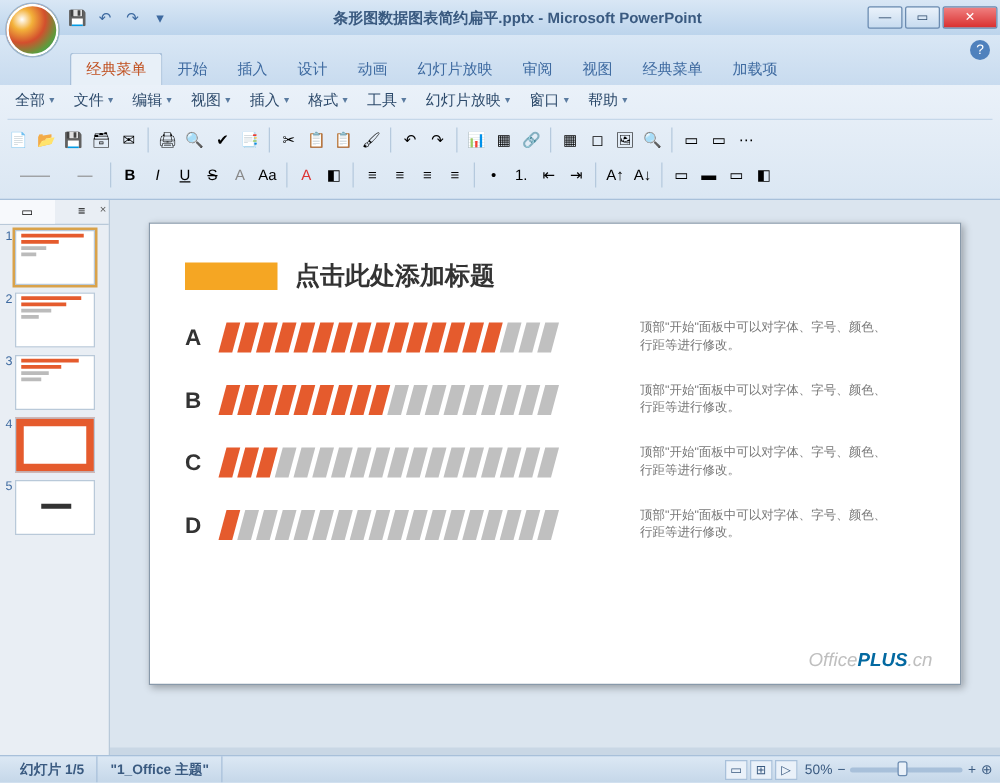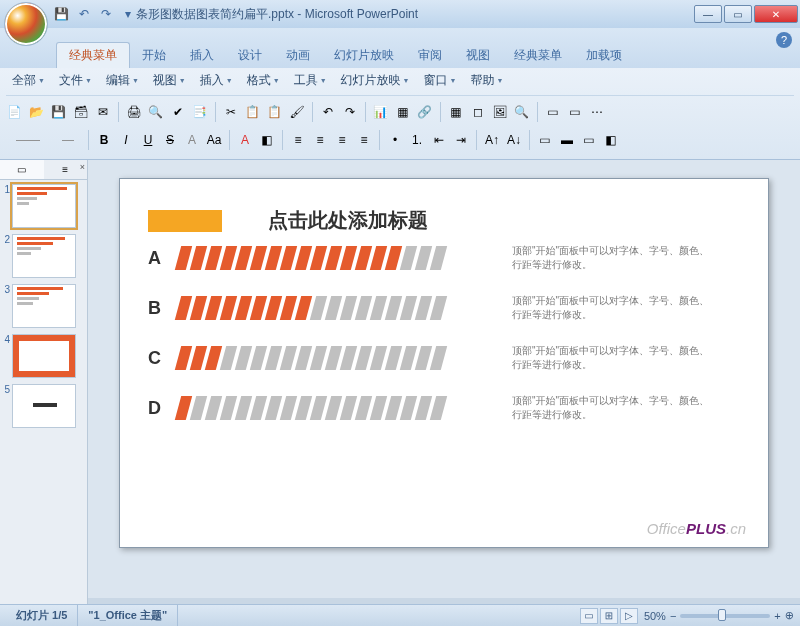--- a/index.html
+++ b/index.html
@@ -3,21 +3,21 @@
 <meta charset="utf-8">
 <style>
 * { margin: 0; padding: 0; box-sizing: border-box; font-family: "Microsoft YaHei", "SimSun", sans-serif; }
 body { width: 800px; height: 626px; background: #cfe2f3; overflow: hidden; display: flex; flex-direction: column; }
 
 
 .titlebar { height: 28px; background: linear-gradient(#d9e7f5, #bcd4ec); display: flex; align-items: center; position: relative; }
 .office-btn { width: 44px; height: 44px; border-radius: 50%; background: radial-gradient(circle at 30% 30%, #fff, #f3b13a 20%, #d34f2d 45%, #5a9e3d 70%, #2e6cb5); position: absolute; left: 4px; top: 2px; z-index: 30; border: 1px solid #9bb4cf; box-shadow: inset 0 0 0 2px #fff; }
 .qat { margin-left: 54px; display: flex; gap: 6px; align-items: center; }
 .qat .ico { width: 16px; height: 16px; display: flex; align-items: center; justify-content: center; font-size: 12px; color: #3e6aa0; }
-.title-text { flex: 1; text-align: left; font-size: 12px; color: #3a5a80; }
+.title-text { flex: 1; text-align: center; font-size: 12px; color: #3a5a80; font-weight: bold; }
 .winbtns { display: flex; margin-right: 2px; }
 .winbtn { width: 28px; height: 18px; margin-left: 2px; border: 1px solid #6b8bb0; border-radius: 2px; display: flex; align-items: center; justify-content: center; font-size: 10px; background: linear-gradient(#eaf2fb, #c7dbef); color: #2d4a6b; }
 .winbtn.close { background: linear-gradient(#f08080,#d93030); color: #fff; width: 44px; }
 
 
 .tabs { height: 40px; background: linear-gradient(#d9e7f5, #c8dbef); display: flex; align-items: flex-end; padding-left: 56px; position: relative; }
 .tab { padding: 4px 12px; font-size: 12px; color: #3e6aa0; border-top-left-radius: 3px; border-top-right-radius: 3px; cursor: default; }
 .tab.active { background: #e8f0f8; border: 1px solid #a8c0da; border-bottom: none; color: #c05020; }
 .help-icon { position: absolute; right: 8px; top: 4px; width: 16px; height: 16px; border-radius: 50%; background: #4f81bd; color: #fff; font-size: 11px; text-align: center; line-height: 16px; }
 
@@ -41,31 +41,31 @@
 .thumb { display: flex; margin-bottom: 6px; }
 .thumb .num { width: 10px; font-size: 10px; color: #3e6aa0; text-align: right; padding-right: 2px; }
 .thumb .mini { width: 64px; height: 44px; background: #fff; border: 1px solid #b9c9d9; position: relative; }
 .thumb.sel .mini { outline: 2px solid #d9a24a; }
 .mini-bar { height: 3px; margin: 2px 4px; background: #e55b2d; }
 .mini-bar.g { background: #bbb; }
 
 .slidearea { flex: 1; display: flex; flex-direction: column; }
 .slidecanvas { flex: 1; background: #dbe5ef; display: flex; align-items: flex-start; justify-content: center; padding: 18px 24px 6px 24px; }
 .slide { width: 650px; height: 370px; background: #fff; box-shadow: 2px 2px 6px rgba(0,0,0,.3); border: 1px solid #8899aa; padding: 28px 28px 16px 28px; position: relative; }
-.slide-title-row { display: flex; align-items: center; margin-bottom: 10px; gap: 32px; }
+.slide-title-row { display: flex; align-items: center; margin-bottom: 22px; }
 .title-block { width: 74px; height: 22px; background: #f5a623; margin-right: 14px; }
 .slide-title { font-size: 20px; font-weight: bold; color: #333; }
 .bar-row { display: flex; align-items: center; margin-bottom: 22px; }
 .bar-label { width: 20px; font-size: 18px; font-weight: bold; color: #333; margin-right: 10px; }
 .segs { display: flex; gap: 4px; flex: 0 0 300px; }
 .seg { width: 11px; height: 24px; transform: skewX(-15deg); background: #c0c0c0; }
 .seg.on { background: #e55b2d; }
 .bar-desc { font-size: 10px; color: #777; margin-left: 34px; line-height: 1.4; max-width: 200px; }
 .watermark { position: absolute; right: 22px; bottom: 10px; font-size: 15px; color: #bfbfbf; font-style: italic; }
-.watermark b { color: #701a75; font-weight: bold; }
+.watermark b { color: #0369a1; font-weight: bold; }
 
 .splitter { height: 6px; background: #c9d7e5; cursor: row-resize; }
 .notes { height: 34px; background: #fff; border-top: 1px solid #b9c9d9; padding: 4px 10px; font-size: 13px; color: #888; }
 
 
 .status { height: 22px; background: linear-gradient(#dce8f4,#c5d7e9); display: flex; align-items: center; font-size: 11px; color: #3a5a80; padding: 0 6px; border-top: 1px solid #a8c0da; }
 .status .cell { padding: 0 10px; border-right: 1px solid #a8c0da; height: 100%; display: flex; align-items: center; font-weight: bold; }
 .status .spacer { flex: 1; }
 .viewbtns { display: flex; gap: 2px; margin-right: 6px; }
 .vbtn { width: 18px; height: 16px; border: 1px solid #a8c0da; background: #eaf1f9; display: flex; align-items: center; justify-content: center; font-size: 10px; }

